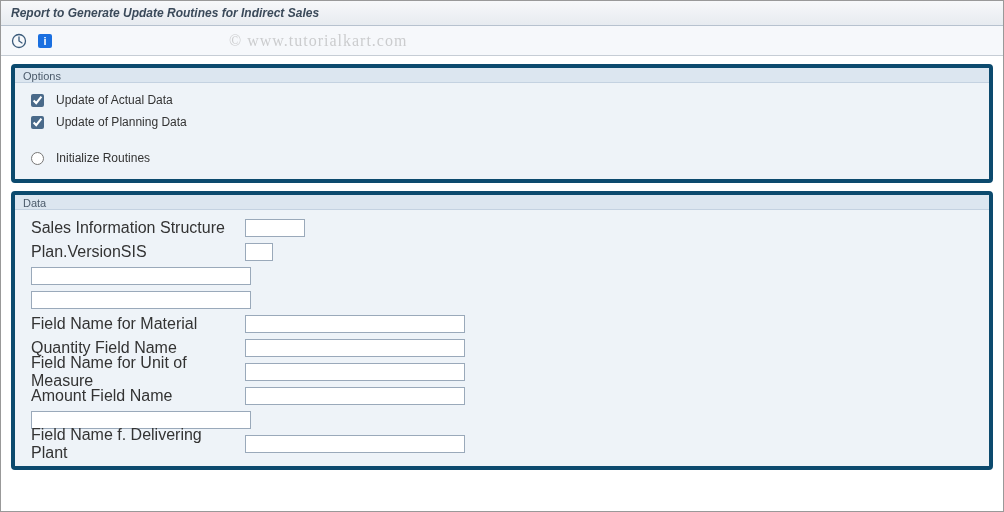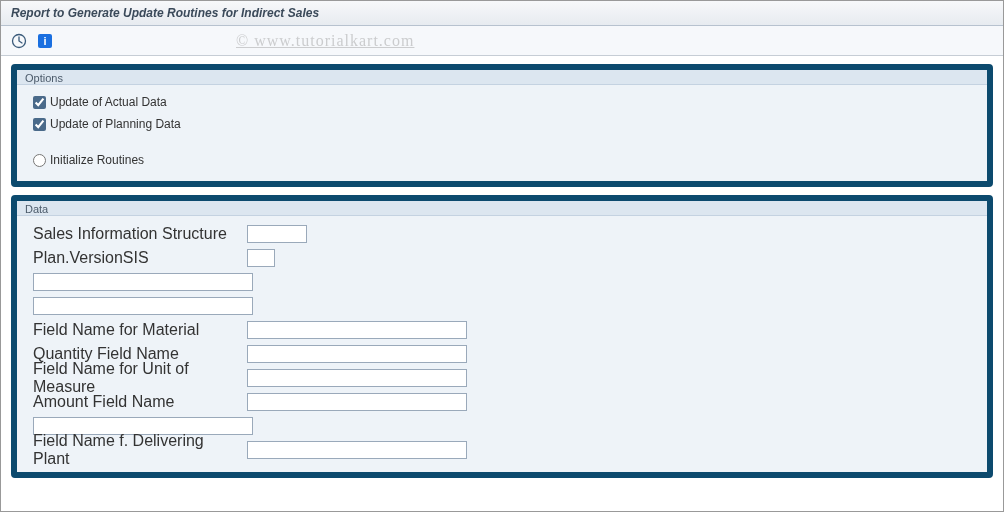--- a/index.html
+++ b/index.html
@@ -32,49 +32,48 @@
       background: #f6f8fb;
       position: relative;
     }
     .tool-btn {
       width: 20px; height: 20px;
       display: inline-flex; align-items:center; justify-content:center;
       cursor: pointer;
     }
     .watermark {
       position: absolute;
-      left: 235px; top: 6px;
+      left: 228px; top: 6px;
       font-size: 16px;
       letter-spacing: 1px;
       color: rgba(150,150,150,0.45);
       font-family: Georgia, serif;
       pointer-events: none;
       user-select: none;
-      text-decoration: underline;
     }
     .content { padding: 8px 10px; }
     .group {
-      border: 6px solid #0c4a6e;
+      border: 4px solid #0c4a6e;
       border-radius: 4px;
       background: #eef3f8;
       margin-bottom: 8px;
       overflow: hidden;
     }
     .group-title {
       font-size: 11px;
       color: #4b5a6a;
       padding: 2px 8px 0 8px;
       background: #dce6f0;
       border-bottom: 1px solid #c4d2e1;
     }
     .group-body { padding: 6px 16px 10px 16px; }
     .check-row, .radio-row {
       display: flex;
       align-items: center;
-      gap: 4px;
+      gap: 12px;
       height: 22px;
       font-size: 12px;
       color: #333;
     }
     .gap-sm { height: 14px; }
     .form-row {
       display: flex;
       align-items: center;
       height: 24px;
       gap: 14px;

